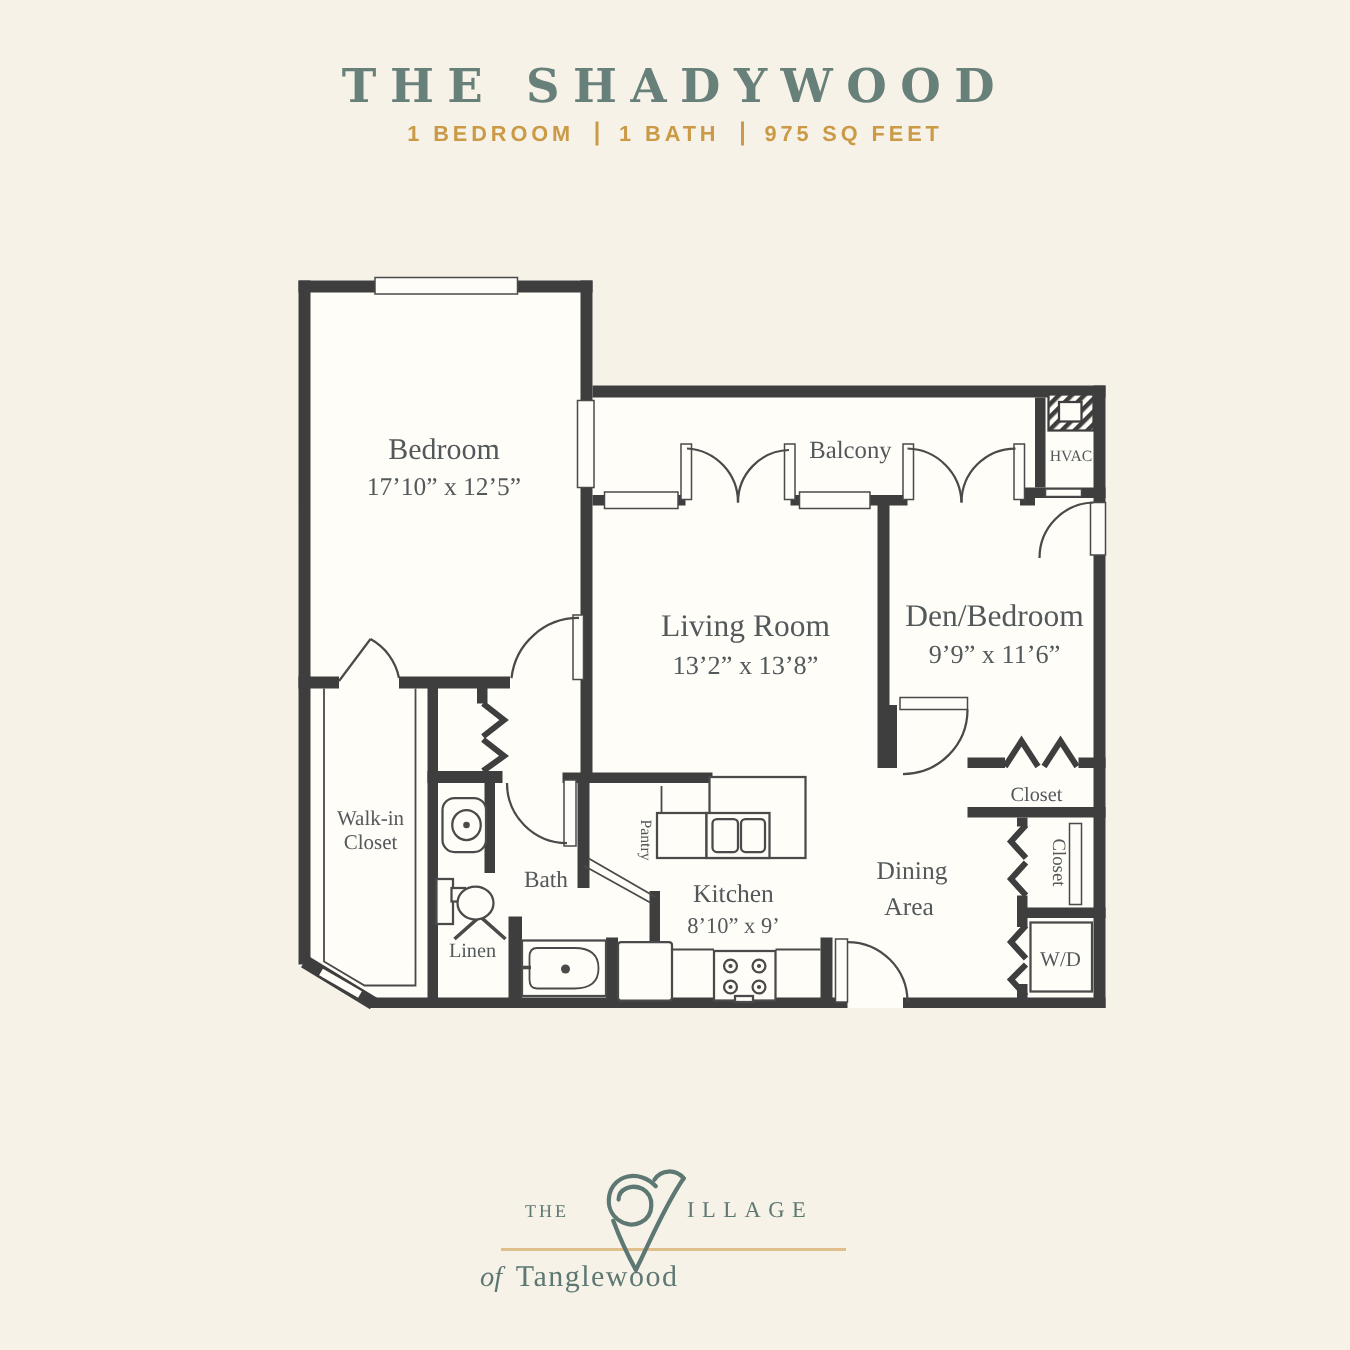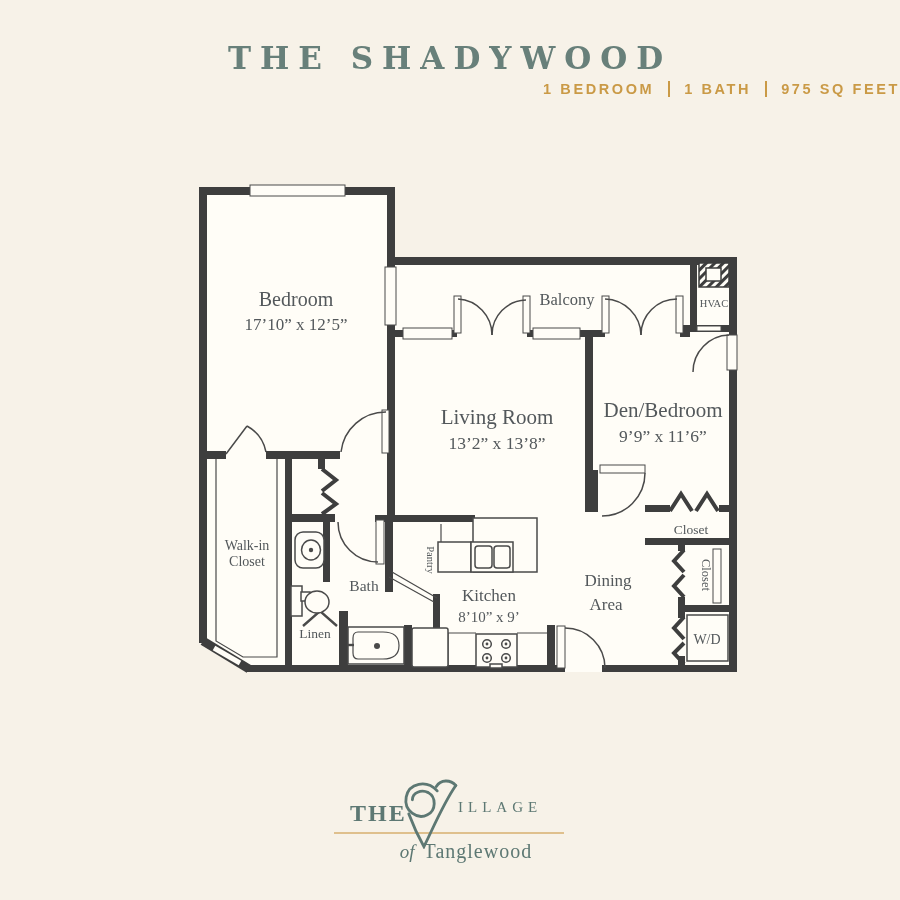--- a/index.html
+++ b/index.html
@@ -7,36 +7,36 @@
     --c-gold:#ca9a46; --c-label:#53585b; --c-logo:#5d7873; --c-goldline:#dfc08d;
     --c-line:#4a4a4a;
   }
   html,body{margin:0;padding:0;}
   body{background:var(--c-bg);font-family:"Liberation Serif",serif;}
   .canvas{position:relative;width:900px;height:900px;background:var(--c-bg);overflow:hidden;margin:0 auto;}
 
   .title{position:absolute;top:41px;left:0;width:100%;text-align:center;
     font-family:"DejaVu Serif",serif;font-weight:700;font-size:31px;line-height:34px;
     letter-spacing:9px;color:var(--c-title);}
-  .specs{position:absolute;top:81px;left:0;width:100%;text-align:right;
+  .specs{position:absolute;top:81px;left:0;width:100%;text-align:center;
     font-family:"Liberation Sans",sans-serif;font-weight:700;font-size:14.5px;
     letter-spacing:2.6px;color:var(--c-gold);}
   .specs .sep{display:inline-block;width:2px;height:16px;background:var(--c-gold);
     margin:0 14px;vertical-align:-3px;}
 
   .plan{position:absolute;left:190px;top:175px;width:555px;height:505px;}
 
   .logo{position:absolute;top:780px;left:50%;transform:translateX(-50%);
     width:260px;height:92px;color:var(--c-logo);}
-  .logo-the{position:absolute;left:30px;top:20px;font-size:24px;letter-spacing:2px;font-weight:bold;}
+  .logo-the{position:absolute;left:30px;top:20px;font-size:12px;letter-spacing:2px;}
   .logo-v{position:absolute;left:80px;top:-3px;width:62px;height:72px;z-index:2;}
   .logo-illage{position:absolute;left:138px;top:19px;font-size:15px;letter-spacing:5px;}
   .logo-line{position:absolute;left:14px;top:52px;width:230px;height:2px;
     background:var(--c-goldline);z-index:1;}
-  .logo-sub{position:absolute;top:60px;left:16px;width:100%;text-align:center;font-size:20px;}
+  .logo-sub{position:absolute;top:60px;left:0;width:100%;font-size:20px;}
   .logo-sub .of{font-style:italic;font-size:19px;margin-right:9px;}
   .logo-sub .tw{letter-spacing:1px;}
 
   svg text{font-family:"Liberation Serif",serif;fill:var(--c-label);}
   .wall{fill:var(--c-wall);}
   .win{fill:#fffdf7;stroke:var(--c-line);stroke-width:1;}
   .arc{fill:none;stroke:var(--c-line);stroke-width:1.5;}
   .fix{fill:#fffdf7;stroke:var(--c-line);stroke-width:1.5;}
   .thin{fill:none;stroke:var(--c-line);stroke-width:1.2;}
   .zig{fill:none;stroke:var(--c-wall);stroke-width:4;}

